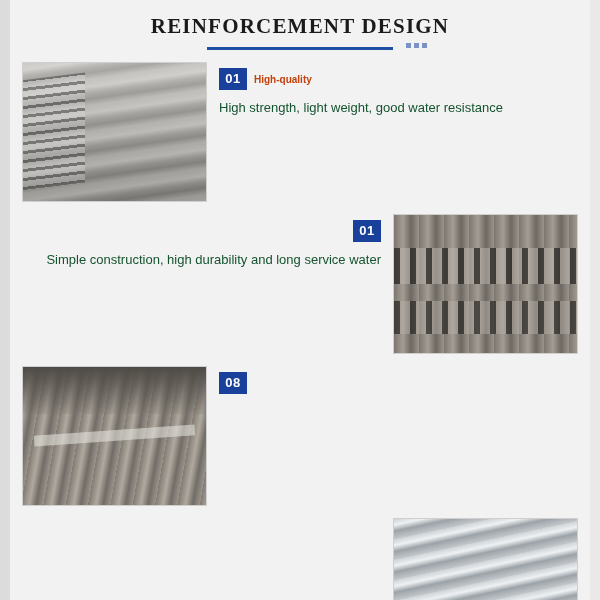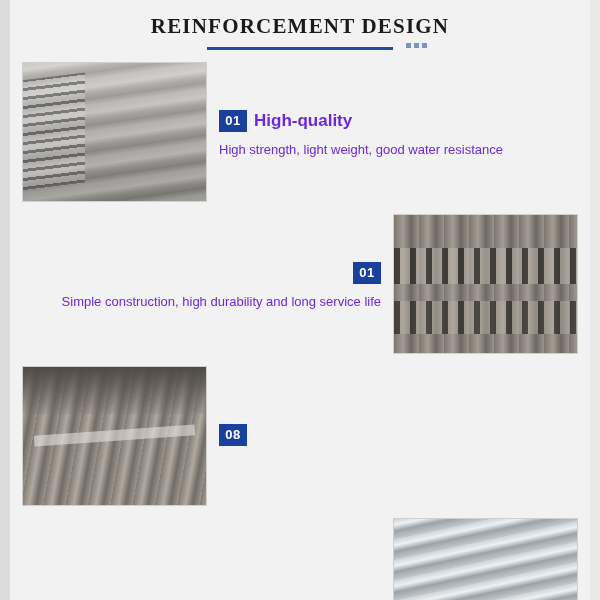--- a/index.html
+++ b/index.html
@@ -72,21 +72,21 @@
     background: #7b93c4;
   }
 
   
   .block {
     position: relative;
     display: flex;
     margin-top: 12px;
     padding: 0 12px;
     box-sizing: border-box;
-    align-items: center;
+    align-items: flex-start;
   }
   .block.rev { flex-direction: row-reverse; }
 
   .photo {
     width: 185px;
     height: 140px;
     flex: 0 0 185px;
     border: 1px solid #cfcfcf;
     box-sizing: border-box;
     overflow: hidden;
@@ -116,28 +116,28 @@
     font-size: 13px;
     font-weight: bold;
     line-height: 1;
     padding: 4px 5px 5px;
     letter-spacing: 0.5px;
     display: inline-block;
     min-width: 18px;
     text-align: center;
   }
   .heading {
-    font-size: 17px;
+    font-size: 10px;
     font-weight: bold;
-    color: #6d28d9;
+    color: #c2410c;
   }
   .body-text {
     font-size: 13px;
     line-height: 1.5;
-    color: #6d28d9;
+    color: #14532d;
   }
 
   
   .ph1 {
     background:
       linear-gradient(178deg, rgba(255,255,255,0.25) 0%, rgba(0,0,0,0.18) 100%),
       repeating-linear-gradient(172deg, #b9b7b2 0px, #c9c7c2 7px, #a2a09b 13px, #8e8c88 19px, #bdbbb6 26px),
       linear-gradient(90deg, #8d8b86, #c6c4bf 40%, #9b9994);
   }
   .ph1::after {
@@ -235,21 +235,21 @@
         <div class="body-text">High strength, light weight, good water resistance</div>
       </div>
     </div>
 
     <div class="block rev">
       <div class="photo ph2"></div>
       <div class="txt right">
         <div class="head-line right">
           <span class="num">01</span>
         </div>
-        <div class="body-text">Simple construction, high durability and long service life</div>
+        <div class="body-text">Simple construction, high durability and long service water</div>
       </div>
     </div>
 
     <div class="block">
       <div class="photo ph3"></div>
       <div class="txt">
         <div class="head-line">
           <span class="num">08</span>
         </div>
       </div>

